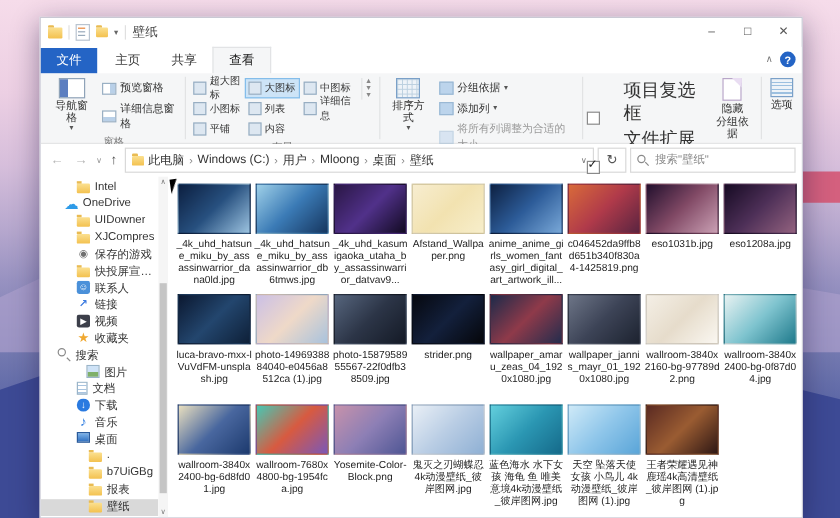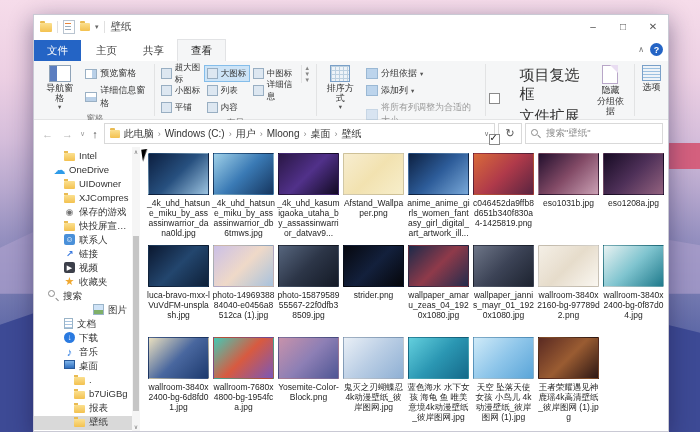--- a/index.html
+++ b/index.html
@@ -375,21 +375,21 @@
           <span class="side-label">视频</span>
         </div>
         <div class="side-item" style="padding-left: 30px;">
           <span class="ic ic-star">★</span>
           <span class="side-label">收藏夹</span>
         </div>
         <div class="side-item" style="padding-left: 14px;">
           <span class="mag ic-search-mag"></span>
           <span class="side-label">搜索</span>
         </div>
-        <div class="side-item" style="padding-left: 19px; margin-left: 40px;">
+        <div class="side-item" style="padding-left: 38px;">
           <span class="ic ic-pictures"></span>
           <span class="side-label">图片</span>
         </div>
         <div class="side-item" style="padding-left: 30px;">
           <span class="ic ic-documents"></span>
           <span class="side-label">文档</span>
         </div>
         <div class="side-item" style="padding-left: 30px;">
           <span class="ic ic-downloads">↓</span>
           <span class="side-label">下载</span>

